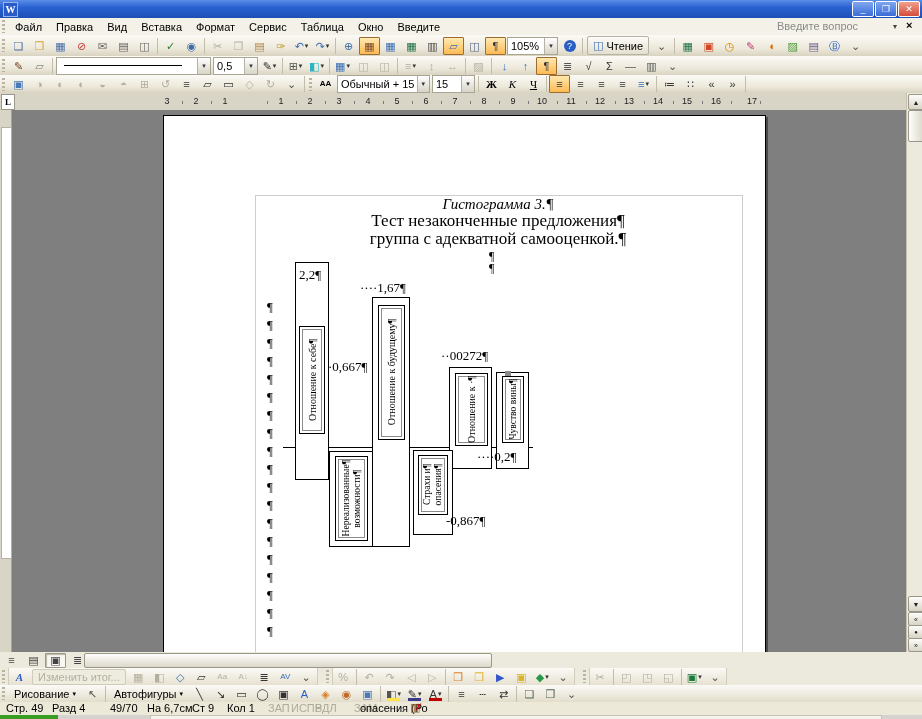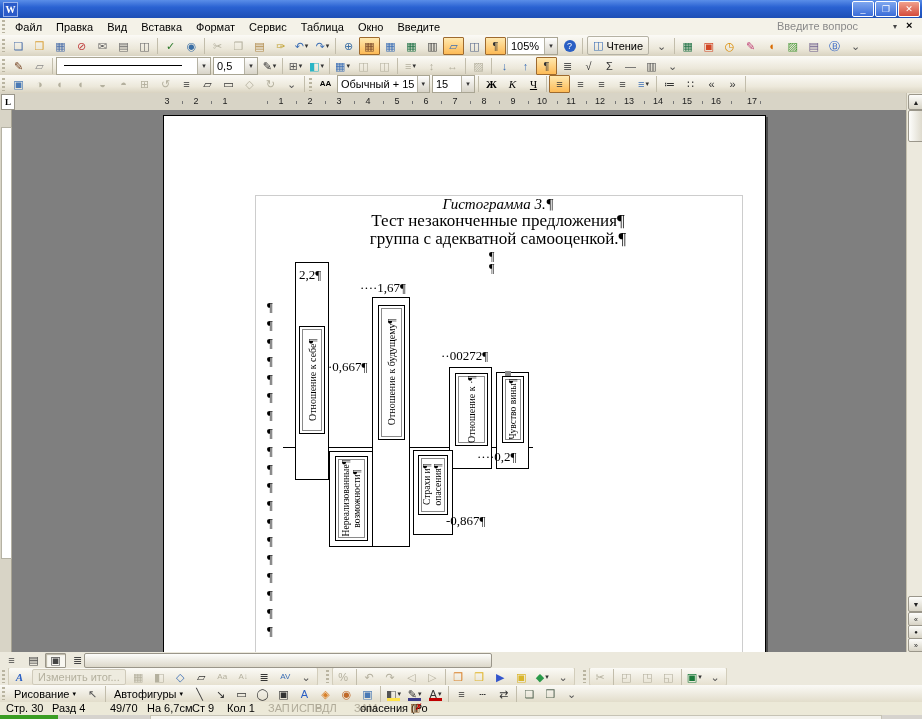--- a/index.html
+++ b/index.html
@@ -760,21 +760,21 @@
         <span class="tbtn">
           <span class="g" style="color: rgb(85, 102, 85);">❒</span>
         </span>
         <span class="tbtn">
           <span class="g" style="color: rgb(85, 85, 85);">⌄</span>
         </span>
       </span>
   </div>
 
   <div id="statusbar" class="abs">
-    <span class="stat" style="left:6px;">Стр. 30</span>
+    <span class="stat" style="left:6px;">Стр. 49</span>
     <span class="stat" style="left:52px;">Разд 4</span>
     <span class="stat" style="left:110px;">49/70</span>
     <span class="stat" style="left:147px;">На 6,7см</span>
     <span class="stat" style="left:192px;">Ст 9</span>
     <span class="stat" style="left:227px;">Кол 1</span>
     <span class="stat dim" style="left:268px;">ЗАП</span>
     <span class="stat dim" style="left:291px;">ИСПР</span>
     <span class="stat dim" style="left:315px;">ВДЛ</span>
     <span class="stat dim" style="left:354px;">ЗАМ</span>
     <span class="stat" style="left:360px;">опасения (Ро</span>

